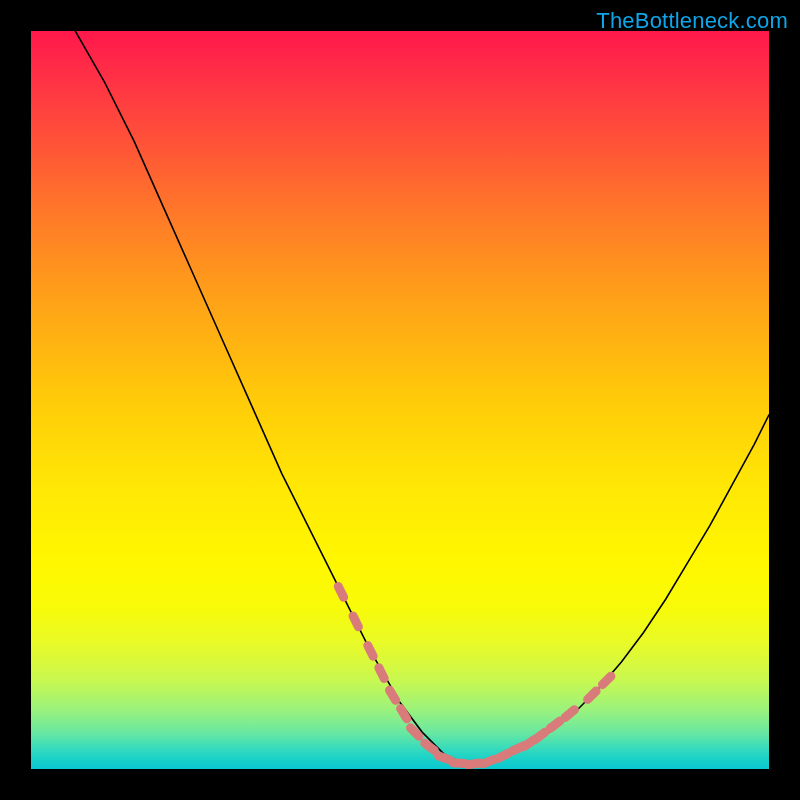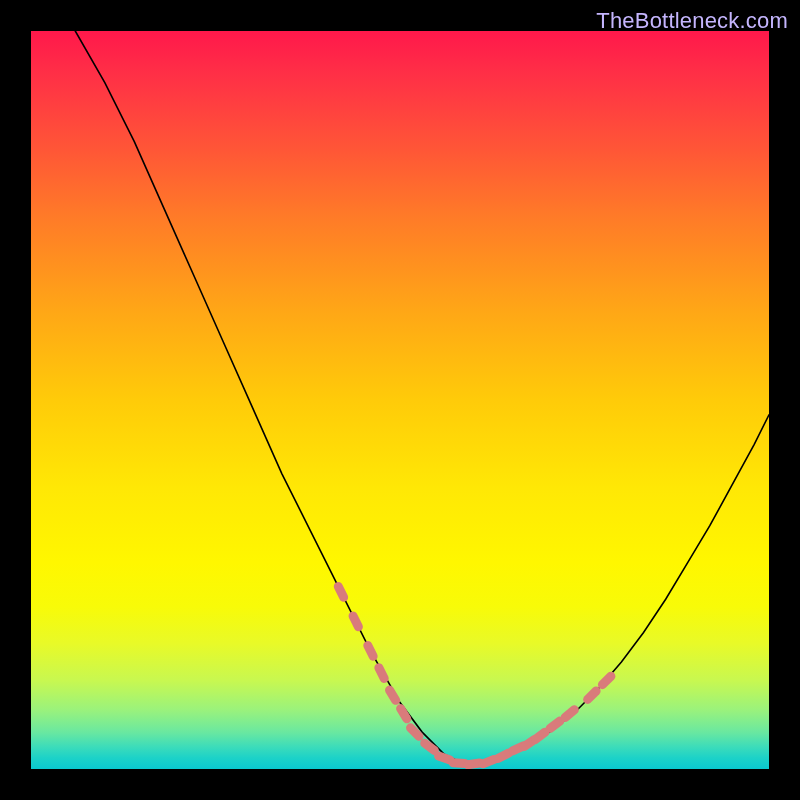--- a/index.html
+++ b/index.html
@@ -10,21 +10,21 @@
     position: relative;
     overflow: hidden;
   }
   .watermark {
     position: absolute;
     top: 8px;
     right: 12px;
     font-family: Arial, sans-serif;
     font-size: 22px;
     font-weight: 500;
-    color: #c4b5fd;
+    color: #0ea5e9;
     z-index: 10;
     letter-spacing: 0.2px;
   }
   .plot-area {
     position: absolute;
     left: 31px;
     top: 31px;
     width: 738px;
     height: 738px;
     background: linear-gradient(to bottom,

